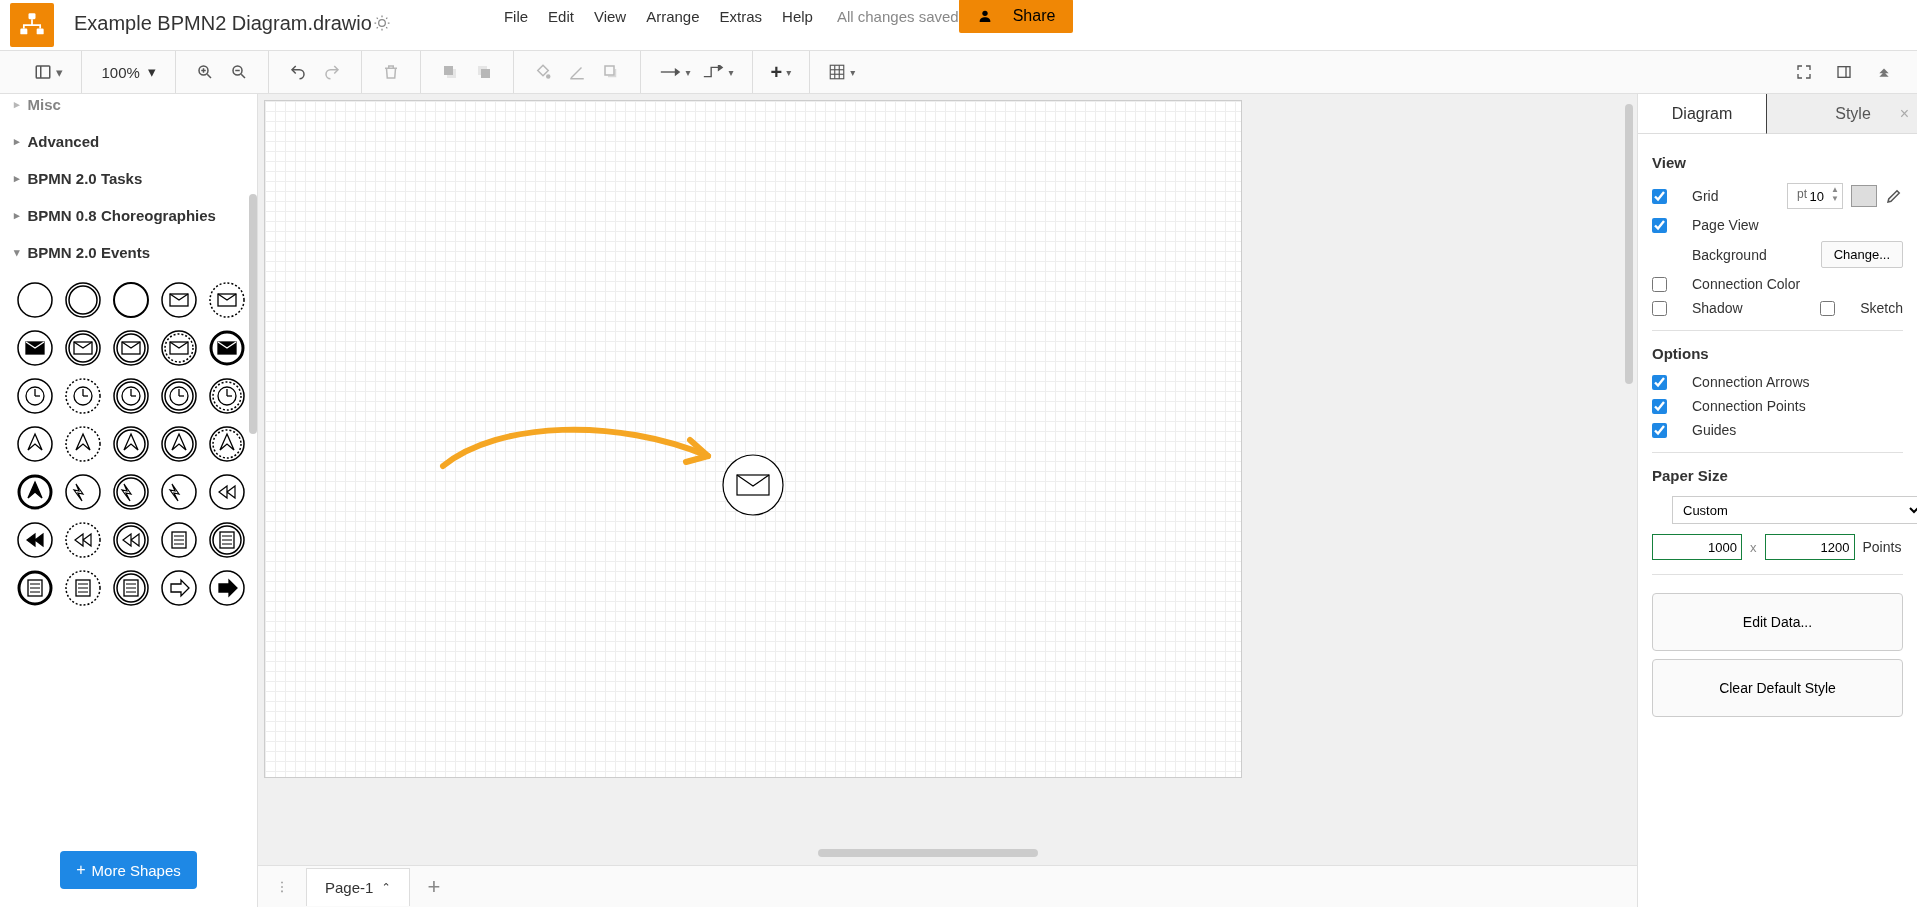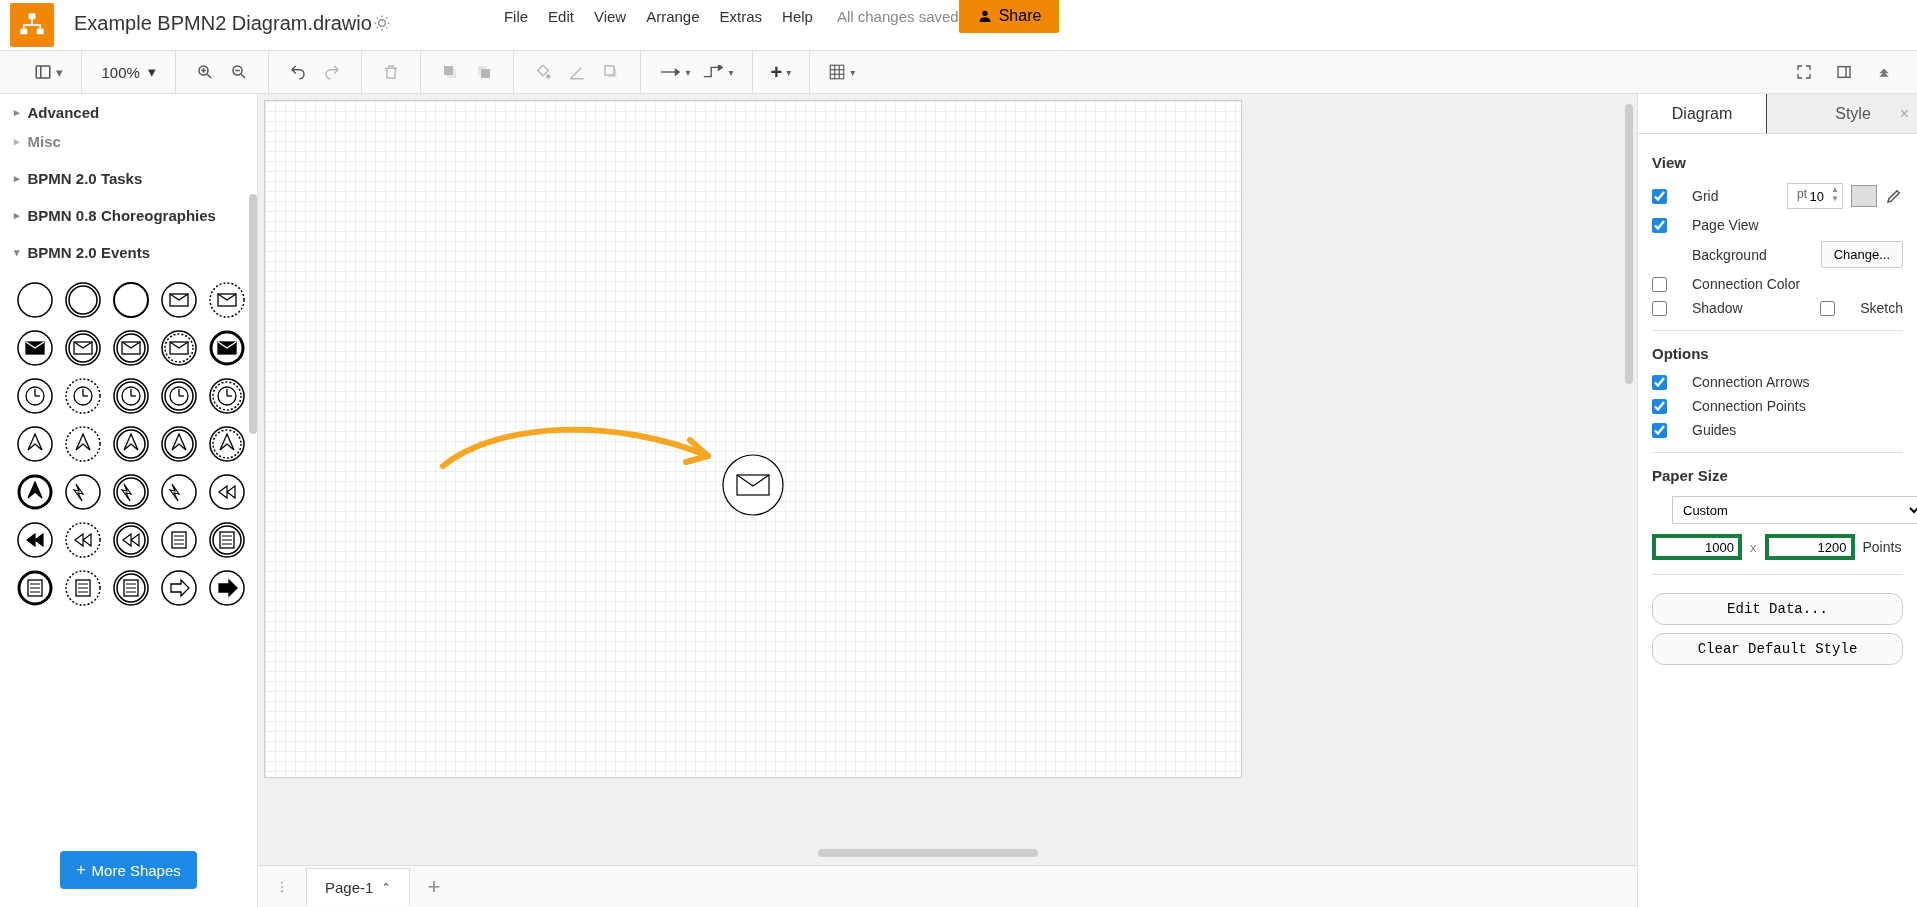--- a/index.html
+++ b/index.html
@@ -11,21 +11,21 @@
 .logo { width: 44px; height: 44px; background: #f08705; border-radius: 2px; display: flex; align-items: center; justify-content: center; color: #fff; margin-right: 20px; }
 .title-area { flex: 1; }
 .title { font-size: 20px; font-weight: 400; color: #333; height: 26px; }
 .theme-icon { color: #888; cursor: pointer; margin-right: 6px; margin-top: -4px; }
 .theme-icon svg { width: 20px; height: 20px; }
 
 
 .menubar { display: flex; align-items: center; height: 32px; padding: 0 86px; }
 .menu-item { padding: 4px 10px; font-size: 15px; cursor: pointer; color: #333; }
 .save-status { margin-left: 14px; color: #888; font-size: 15px; }
-.share-btn { margin-left: auto; background: #f08705; color: #000; border: none; padding: 8px 18px; font-size: 16px; cursor: pointer; border-radius: 2px; display: flex; align-items: center; gap: 6px; margin-right: 14px; }
+.share-btn { margin-left: auto; background: #f08705; color: #000; border: none; padding: 8px 18px; font-size: 16px; cursor: pointer; border-radius: 2px; display: flex; align-items: center; gap: 20px; margin-right: 14px; }
 
 
 .toolbar { display: flex; align-items: center; height: 44px; border-top: 1px solid #e0e0e0; border-bottom: 1px solid #e0e0e0; padding: 0 16px; background: #fafafa; }
 .tool-group { display: flex; align-items: center; border-right: 1px solid #ddd; height: 100%; padding: 0 12px; }
 .tool-btn { width: 30px; height: 30px; display: flex; align-items: center; justify-content: center; cursor: pointer; color: #666; margin: 0 2px; border-radius: 2px; }
 .tool-btn.wide { width: auto; padding: 0 4px; gap: 4px; }
 .zoom-ctrl { font-size: 15px; padding: 0 8px; display: flex; align-items: center; gap: 8px; cursor: pointer; }
 .toolbar-right { margin-left: auto; display: flex; align-items: center; gap: 6px; }
 
 
@@ -76,23 +76,23 @@
 .rp-section-title { font-weight: 600; font-size: 15px; margin: 6px 0 12px; }
 .rp-row { display: flex; align-items: center; margin: 8px 0; gap: 8px; }
 .rp-row label { font-size: 14px; margin-left: 17px; }
 .rp-row input[type="checkbox"] { width: 15px; height: 15px; accent-color: #1e88e5; }
 .rp-input-sm { width: 56px; height: 26px; border: 1px solid #ccc; text-align: right; padding: 0 18px 0 4px; font-size: 13px; }
 .rp-swatch { width: 26px; height: 22px; border: 1px solid #999; background: #ddd; }
 .rp-pen { width: 18px; height: 18px; }
 .rp-btn { border: 1px solid #ccc; background: #fafafa; padding: 5px 12px; font-size: 13px; cursor: pointer; border-radius: 2px; }
 .rp-divider { border-top: 1px solid #e0e0e0; margin: 14px 0; }
 .rp-select { width: 100%; border: 1px solid #ccc; height: 28px; padding: 0 6px; background: #fff; font-size: 13px; margin-left: 20px; }
-.rp-num { width: 90px; height: 26px; border: 4px solid #15803d; text-align: right; padding: 0 4px; font-size: 13px; }
+.rp-num { width: 90px; height: 26px; border: 1px solid #15803d; text-align: right; padding: 0 4px; font-size: 13px; }
 .rp-x { font-size: 13px; color: #888; }
-.rp-cmd-btn { width: 100%; border: 1px solid #ccc; background: #fafafa; padding: 7px 0; font-size: 14px; cursor: pointer; border-radius: 12px; margin: 4px 0; font-family: Liberation Mono, monospace; }
+.rp-cmd-btn { width: 100%; border: 1px solid #ccc; background: #fafafa; padding: 20px 0; font-size: 14px; cursor: pointer; border-radius: 4px; margin: 4px 0; }
 
 svg { display: block; }
 </style>
 </head>
 <body>
 
 <div class="app">
 
   <div style="display:flex;flex-direction:row;">
     <div class="titlebar">
@@ -271,24 +271,24 @@
             <path d="M4 14l8-8 8 8H4zM4 20l8-8 8 8H4z" opacity=".8"></path>
           </svg>
         </div>
     </div>
   </div>
 
   <div class="main">
 
     <div class="sidebar">
       <div class="shape-groups">
-        <div class="shape-group-header">Advanced</div>
         <div class="shape-group-header" style="padding-top:2px;opacity:.6">
             <span>Misc</span>
           </div>
+        <div class="shape-group-header">Advanced</div>
         <div class="shape-group-header">BPMN 2.0 Tasks</div>
         <div class="shape-group-header">BPMN 0.8 Choreographies</div>
         <div class="shape-group-header expanded">BPMN 2.0 Events</div>
         <div class="shape-grid" id="palette">
             <div class="shape-cell">
               <svg viewBox="0 0 38 38">
                 <circle cx="19" cy="19" r="17" fill="none" stroke="#000" stroke-width="1.5"></circle>
               </svg>
             </div>
             <div class="shape-cell">

